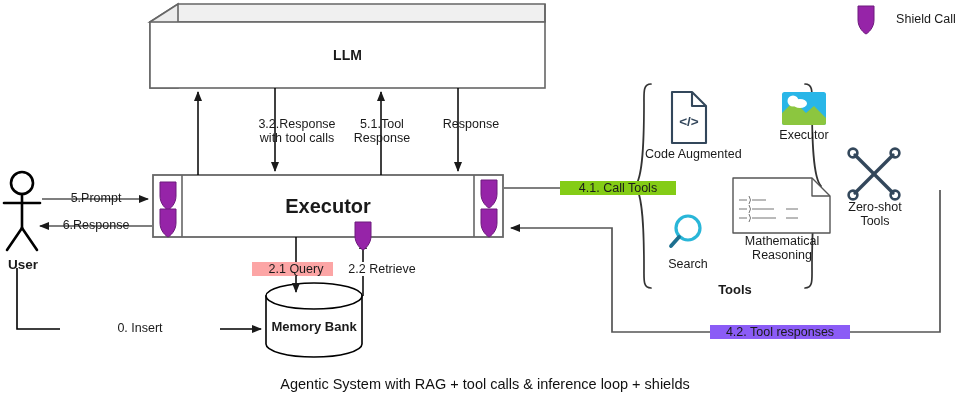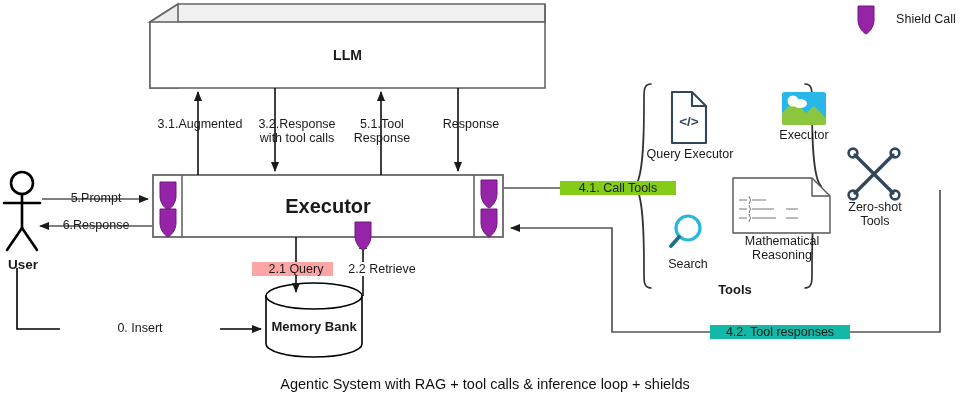--- a/index.html
+++ b/index.html
@@ -166,44 +166,43 @@
 
 <div class="abs lbl bold" style="left:0px;top:258px;width:46px;font-size:13.5px;">User</div>
 
 <div class="abs lbl bold" style="left:700px;top:283px;width:70px;font-size:13px;">Tools</div>
 
 <div class="abs lbl" style="left:48px;top:191px;width:96px;">5.Prompt</div>
 <div class="abs lbl" style="left:44px;top:218px;width:104px;">6.Response</div>
 <div class="abs lbl" style="left:60px;top:321px;width:160px;background:#fff;">0. Insert</div>
 
 <div class="abs lbl wrap" style="left:141px;top:117px;width:118px;">
-  <div>3.1.Augmented</div>
 </div>
 
 <div class="abs lbl wrap" style="left:238px;top:117px;width:118px;">
   <div>3.2.Response</div>
   <div>with tool calls</div>
 </div>
 
 <div class="abs lbl wrap" style="left:330px;top:117px;width:104px;">
   <div>5.1.Tool</div>
   <div>Response</div>
 </div>
 
 <div class="abs lbl wrap" style="left:412px;top:117px;width:118px;">
   <div>Response</div>
 </div>
 
 <div class="abs lbl" style="left:252px;top:262px;width:88px;background:#fca5a5;">2.1 Query</div>
 <div class="abs lbl" style="left:333px;top:262px;width:98px;background:#fff;">2.2 Retrieve</div>
 
 <div class="abs lbl" style="left:560px;top:181px;width:116px;background:#84cc16;">4.1. Call Tools</div>
-<div class="abs lbl" style="left:710px;top:325px;width:140px;background:#14b8a6;">4.2. Tool responses</div>
-
-<div class="abs lbl" style="left:645px;top:147px;width:90px;">Query Executor</div>
+<div class="abs lbl" style="left:710px;top:325px;width:140px;background:#8b5cf6;">4.2. Tool responses</div>
+
+<div class="abs lbl" style="left:645px;top:147px;width:90px;">Code Augmented</div>
 <div class="abs lbl" style="left:769px;top:128px;width:70px;">Executor</div>
 <div class="abs lbl" style="left:660px;top:257px;width:56px;">Search</div>
 <div class="abs lbl wrap" style="left:735px;top:234px;width:94px;">Mathematical Reasoning</div>
 <div class="abs lbl wrap" style="left:840px;top:200px;width:70px;">Zero-shot Tools</div>
 
 <div class="abs lbl" style="left:882px;top:12px;width:88px;text-align:center;">Shield Call</div>
 
 <div class="abs caption" style="left:0px;top:376px;">Agentic System with RAG + tool calls &amp; inference loop + shields</div>
 
 </body></html>

